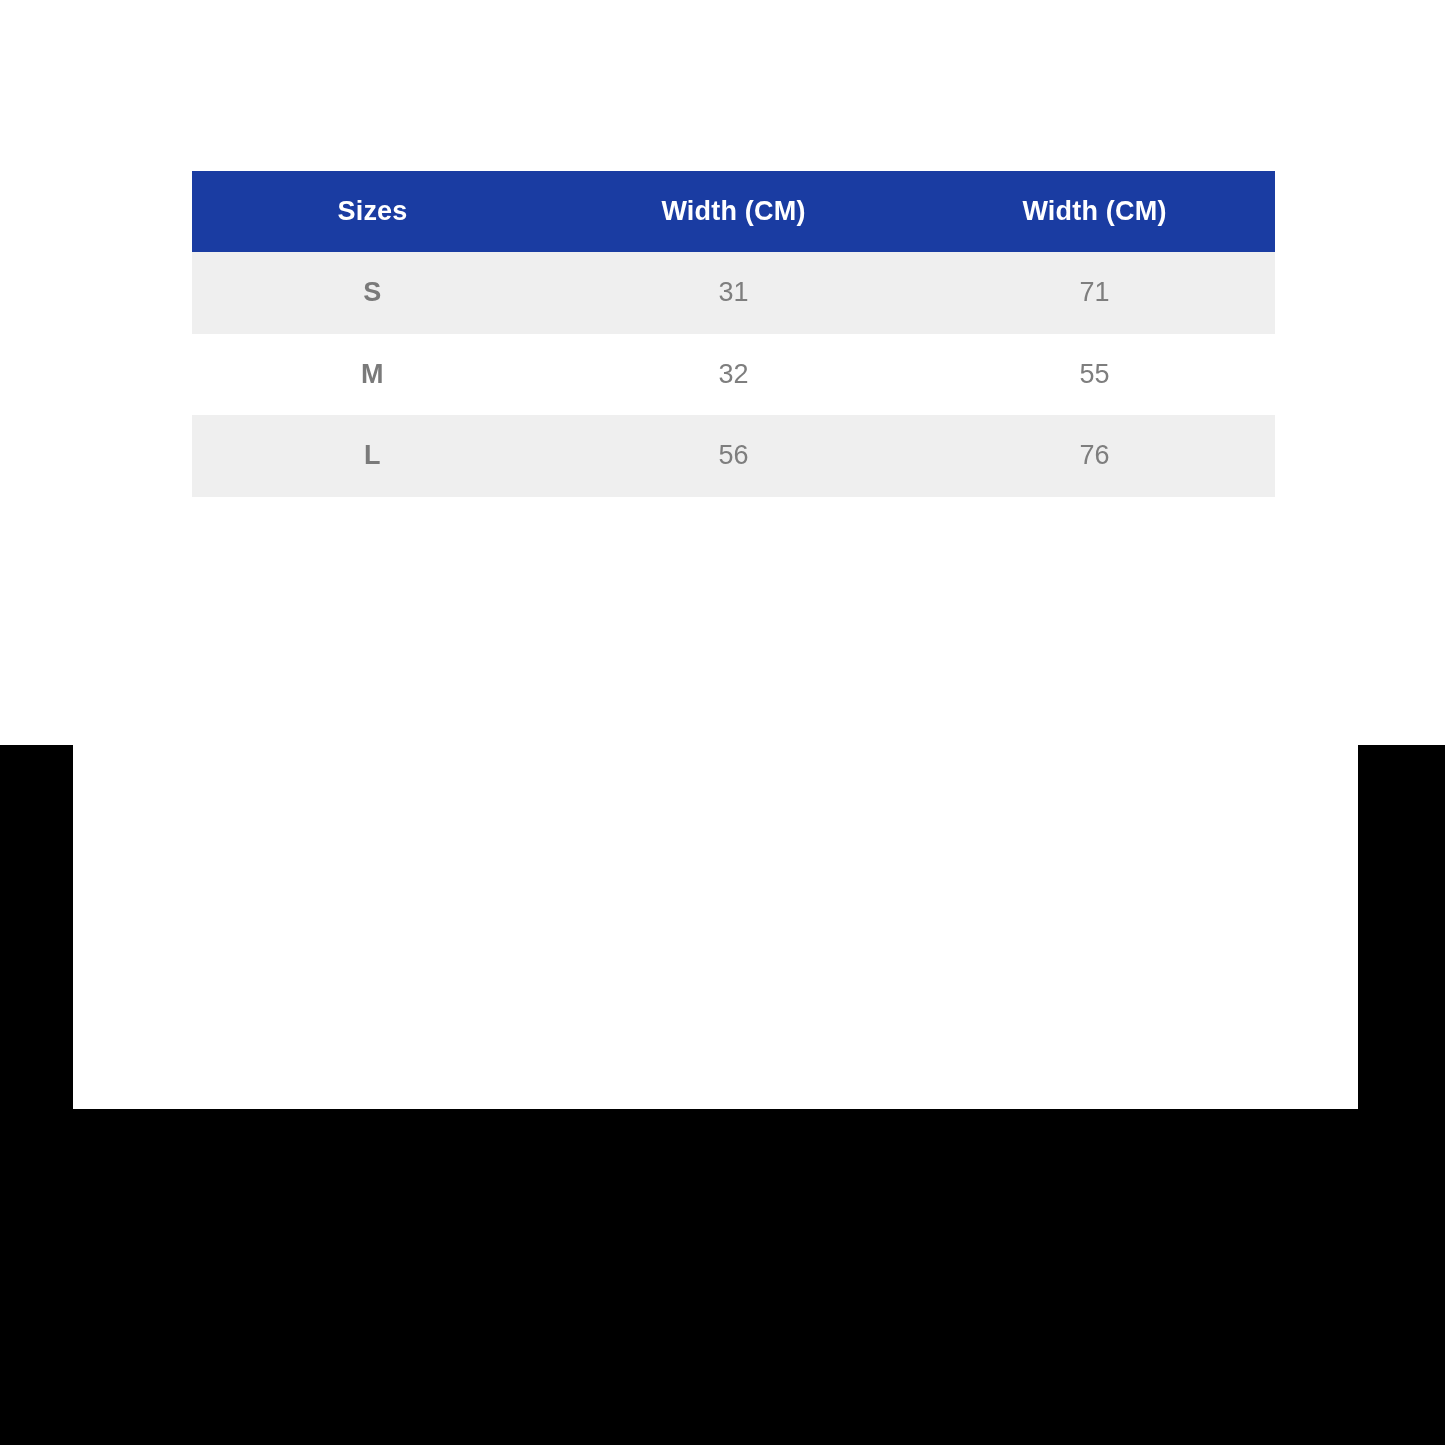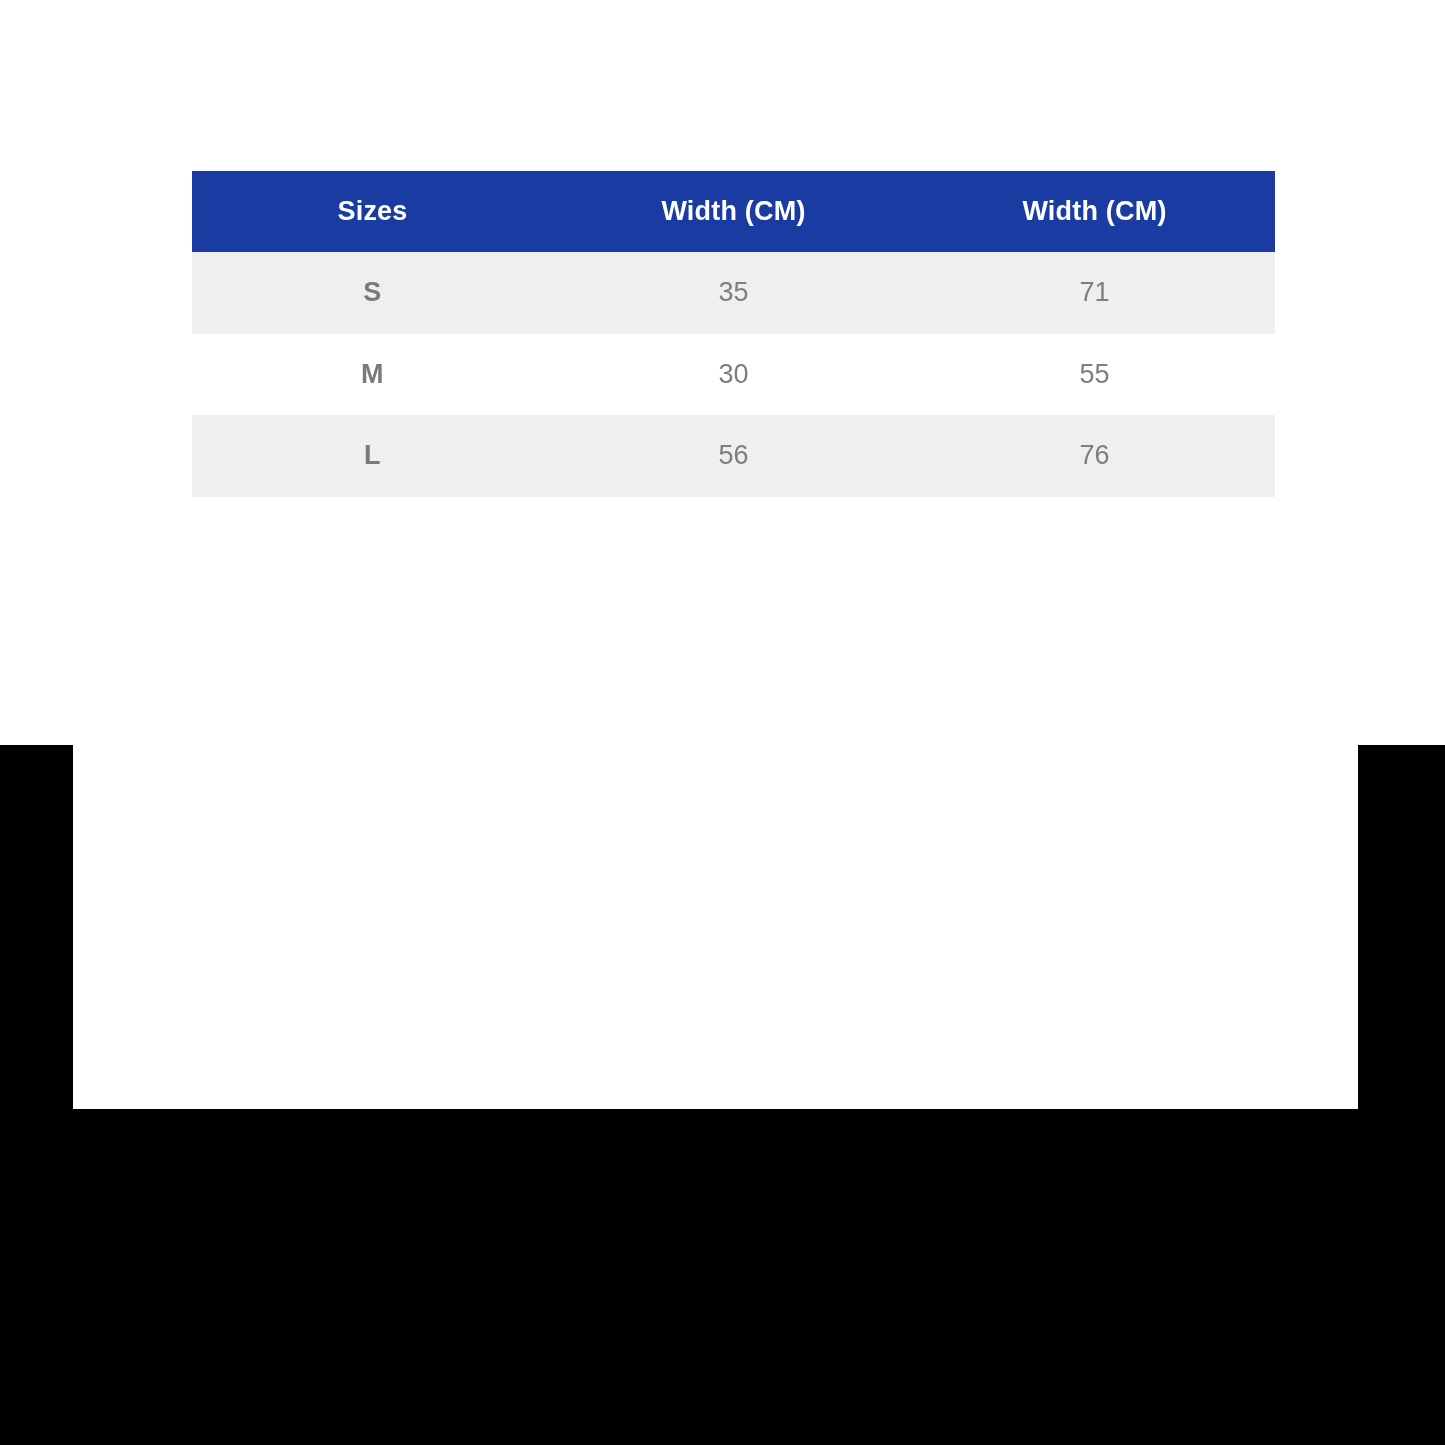--- a/index.html
+++ b/index.html
@@ -94,26 +94,26 @@
   <thead>
     <tr>
       <th>Sizes</th>
       <th>Width (CM)</th>
       <th>Width (CM)</th>
     </tr>
   </thead>
   <tbody>
     <tr class="row-odd">
       <td class="size-cell">S</td>
-      <td>35</td>
+      <td>31</td>
       <td>71</td>
     </tr>
     <tr class="row-even">
       <td class="size-cell">M</td>
-      <td>30</td>
+      <td>32</td>
       <td>55</td>
     </tr>
     <tr class="row-odd">
       <td class="size-cell">L</td>
       <td>56</td>
       <td>76</td>
     </tr>
   </tbody>
 </table>
 

